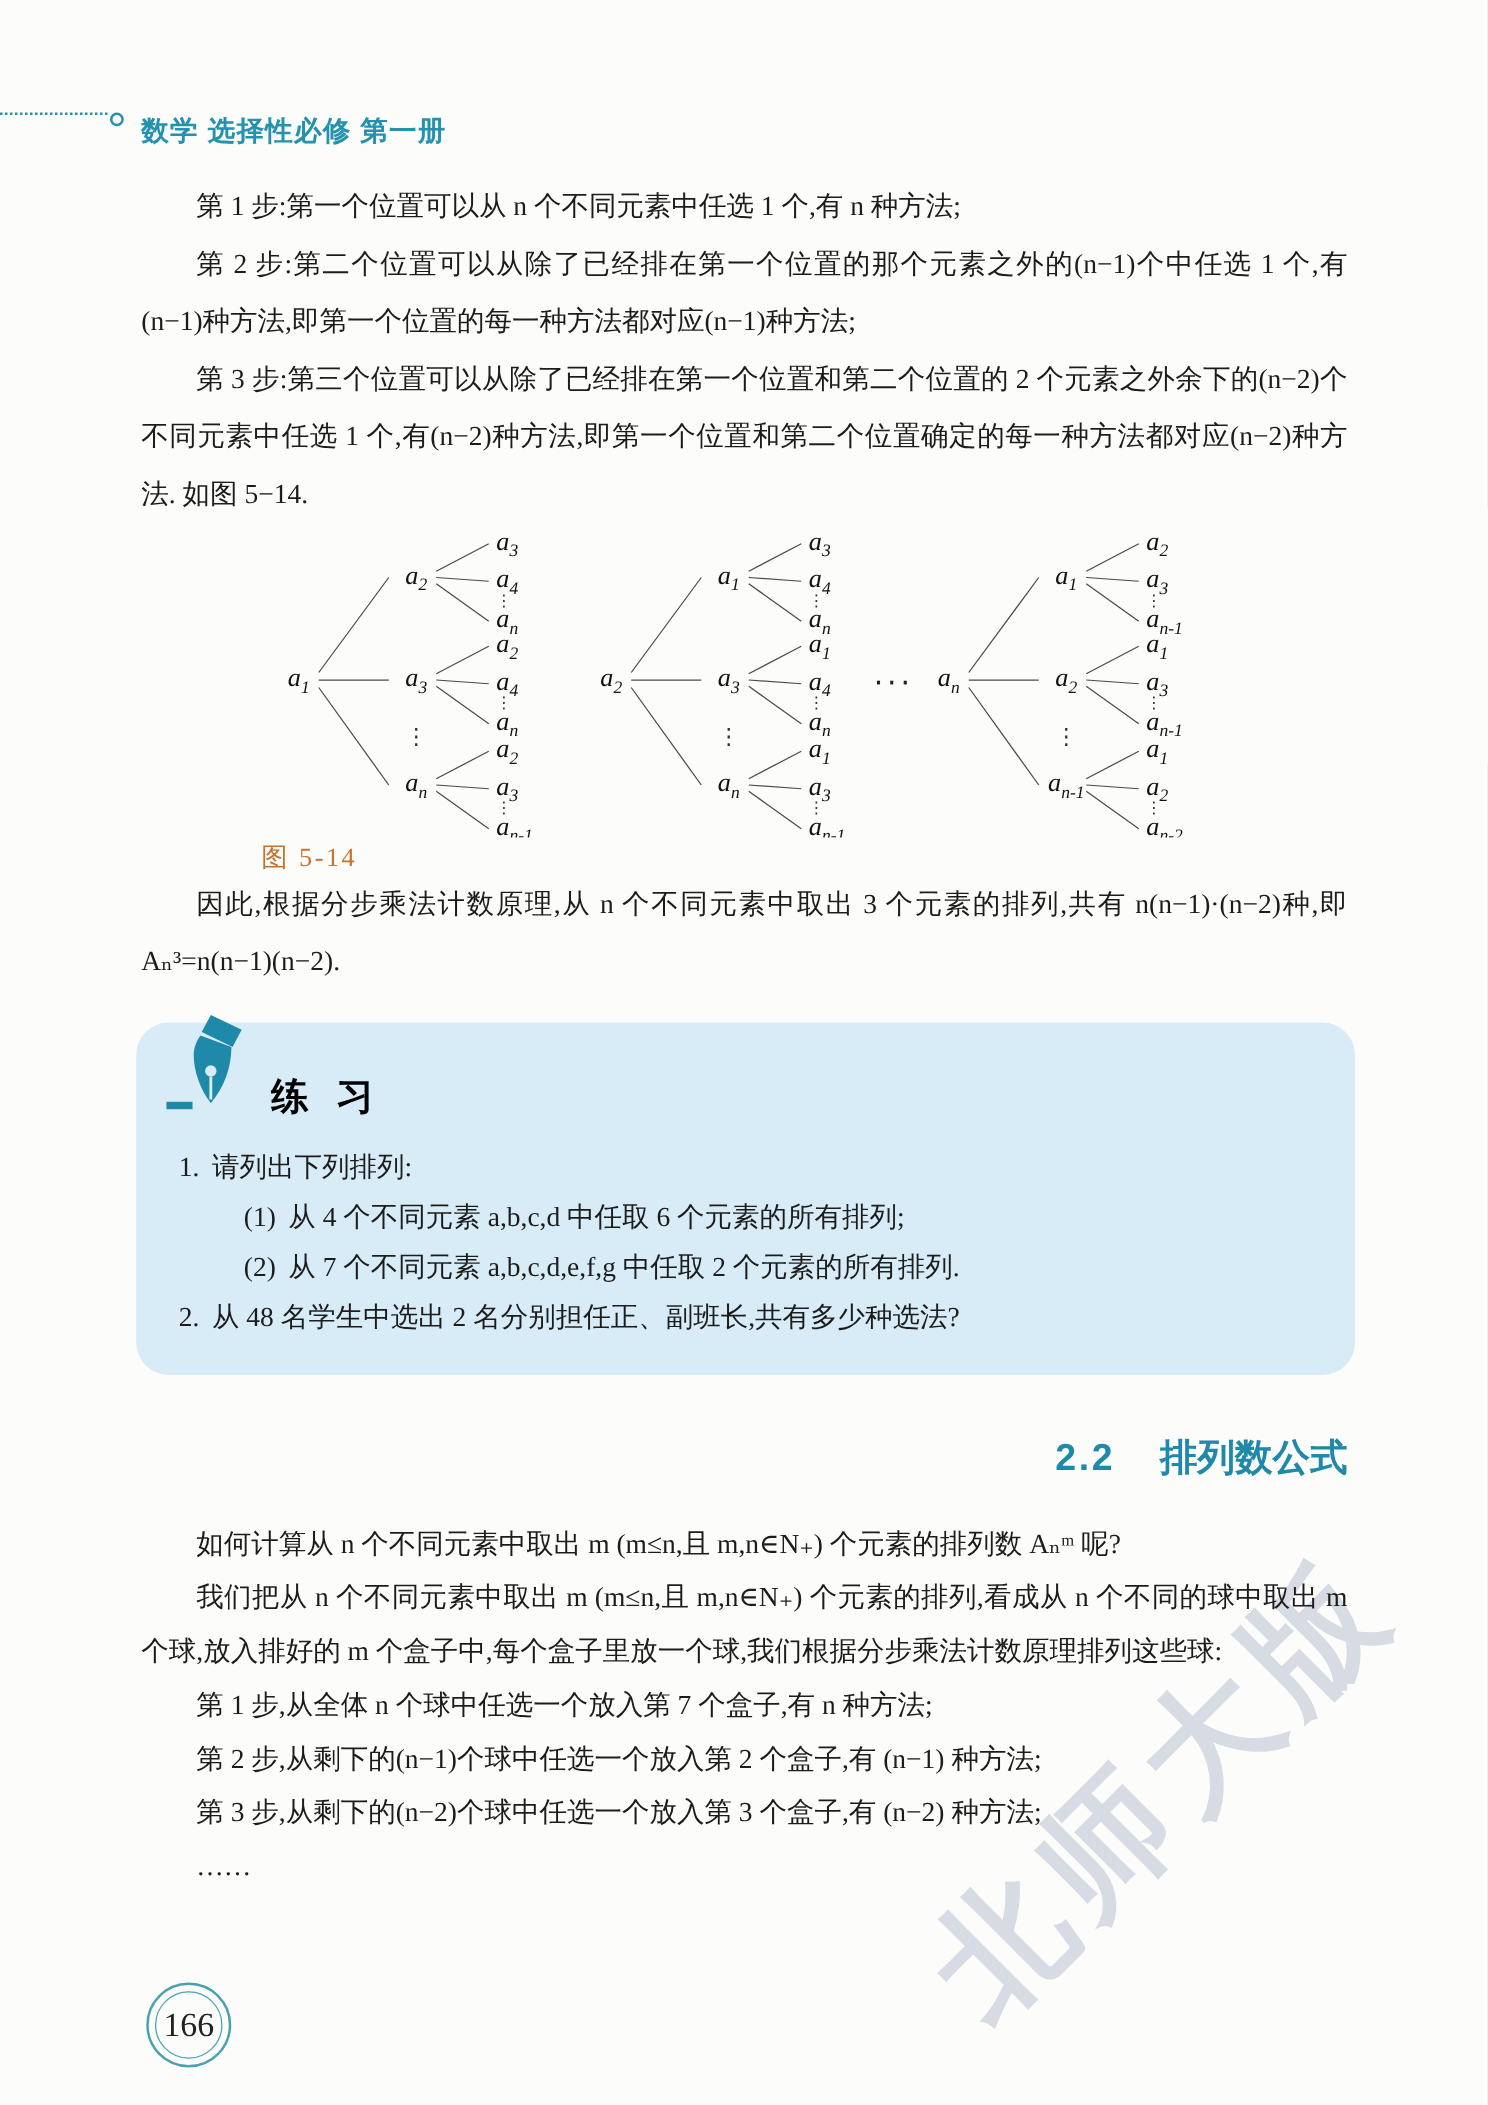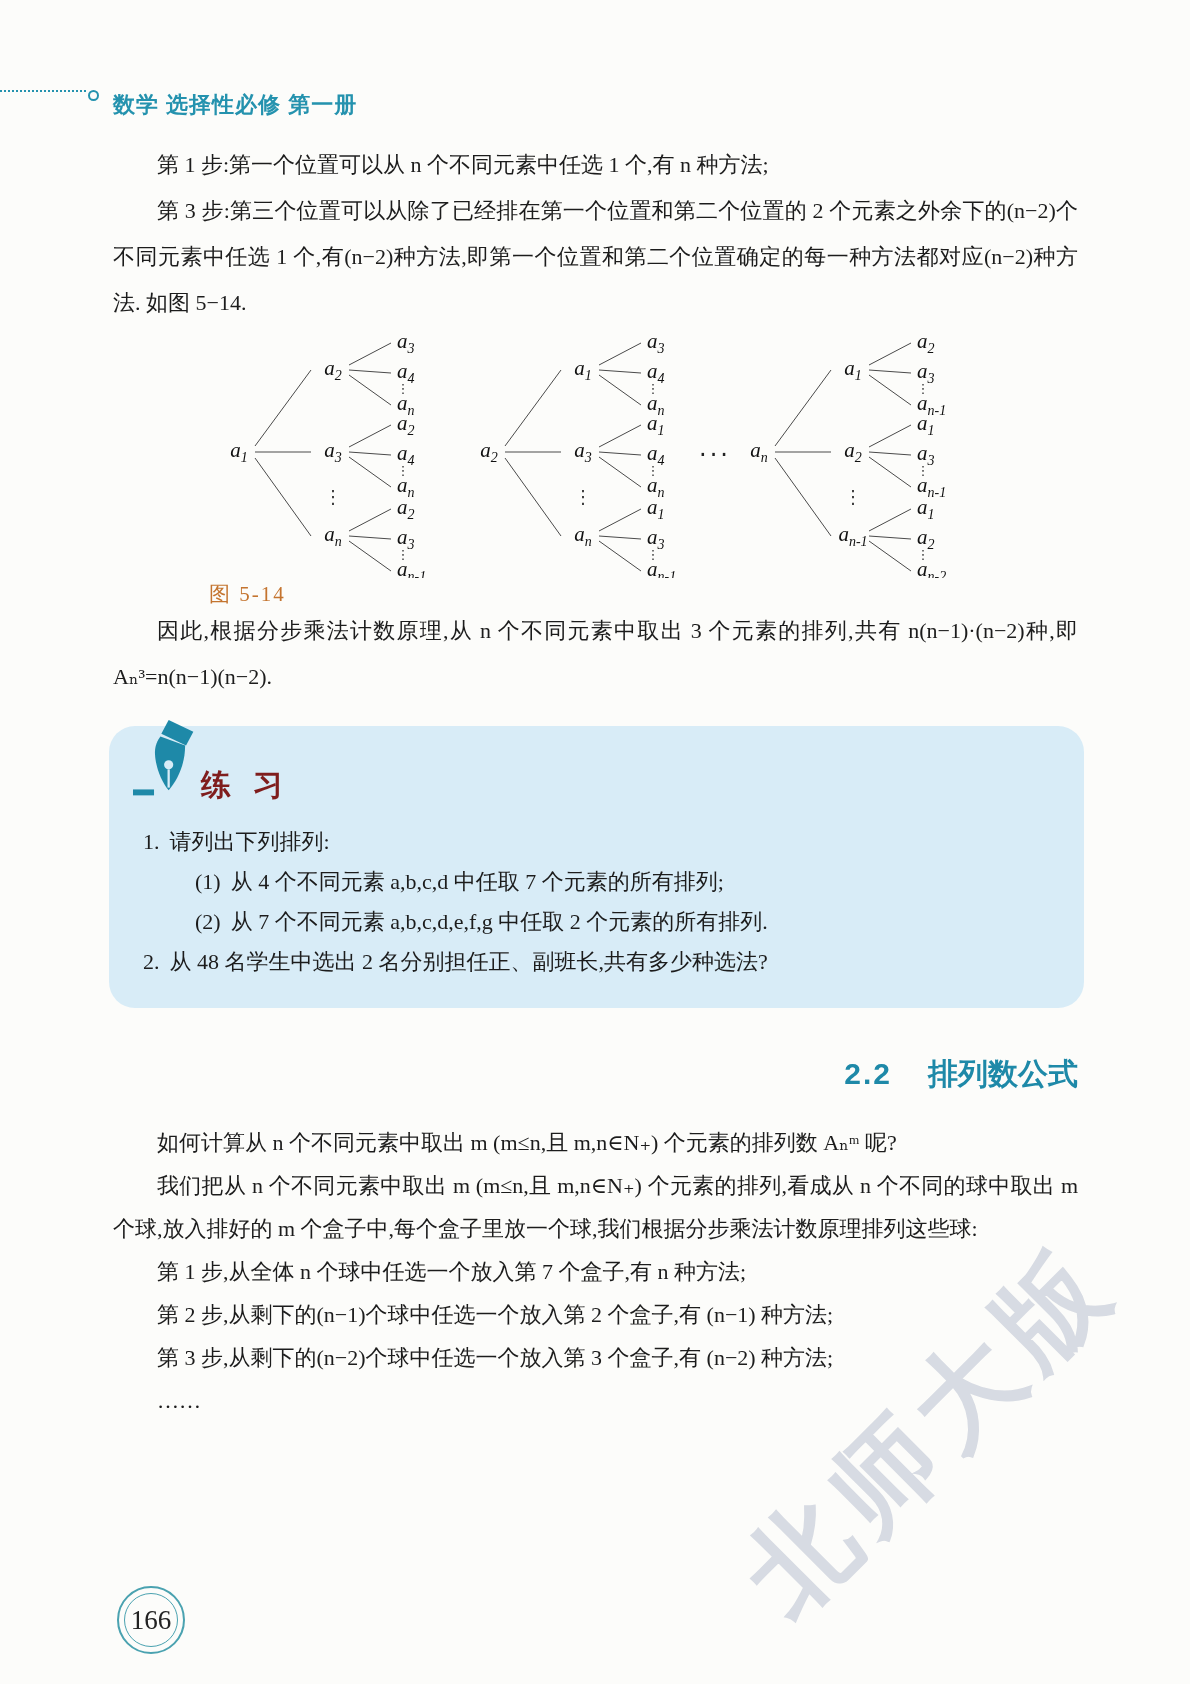--- a/index.html
+++ b/index.html
@@ -27,22 +27,22 @@
   
   .figure{width:790px;margin:4px 0 0 96px;}
   .figure svg{display:block;}
   .fig-caption{margin-top:2px;text-align:left;font-size:21px;color:#c4742f;letter-spacing:2px;}
 
   
   .practice{position:relative;margin-top:26px;margin-left:-4px;margin-right:-6px;
     background:#d8ecf7;border-radius:26px;padding:16px 34px 26px 24px;}
   .practice-header{display:flex;align-items:flex-end;height:66px;margin-bottom:14px;}
   .pen-icon{width:64px;height:92px;margin-top:-34px;flex:0 0 auto;}
-  .practice-title{margin-left:4px;margin-bottom:2px;font-family:Liberation Mono, monospace;
-    font-weight:bold;font-size:30px;color:#7f1d1d;letter-spacing:22px;}
+  .practice-title{margin-left:20px;margin-bottom:2px;font-family:Liberation Mono, monospace;
+    font-weight:bold;font-size:30px;color:#000000;letter-spacing:22px;}
   .p-item{display:flex;font-size:22px;line-height:40px;}
   .p-item .p-label{flex:0 0 auto;margin-right:10px;}
   .p-item.lvl1{padding-left:10px;}
   .p-item.lvl2{padding-left:62px;}
 
   
   .section-h{margin-top:46px;padding-left:44px;font-family:"Liberation Sans","DejaVu Sans",sans-serif;
     font-weight:bold;font-size:30px;color:#1e89a8;text-align:right;}
   .section-h .num{margin-right:36px;letter-spacing:2px;}
   .bodytext{margin-top:26px;}
@@ -71,20 +71,21 @@
   <div class="header">
     <div class="dotline"></div>
     <div class="dotcircle"></div>
     <div class="booklet">数学 选择性必修 第一册</div>
   </div>
 
   <div class="content">
 
     <div>
         <p class="para">第 1 步:第一个位置可以从 n 个不同元素中任选 1 个,有 n 种方法;</p>
+        <p class="para">第 2 步:第二个位置可以从除了已经排在第一个位置的那个元素之外的(n−1)个中任选 1 个,有(n−1)种方法,即第一个位置的每一种方法都对应(n−1)种方法;</p>
         <p class="para">第 3 步:第三个位置可以从除了已经排在第一个位置和第二个位置的 2 个元素之外余下的(n−2)个不同元素中任选 1 个,有(n−2)种方法,即第一个位置和第二个位置确定的每一种方法都对应(n−2)种方法. 如图 5−14.</p>
       </div>
 
     <div class="figure">
       <svg id="tree-svg" width="790" height="248">
           <text x="30" y="122" text-anchor="middle" dominant-baseline="middle" font-size="21" font-style="italic" font-family="&quot;Liberation Serif&quot;,&quot;DejaVu Serif&quot;,serif" fill="#111">a<tspan dy="7" font-size="14">1</tspan></text>
           <text x="124" y="168" text-anchor="middle" dominant-baseline="middle" font-size="18" font-family="&quot;DejaVu Sans&quot;,sans-serif" fill="#333">⋮</text>
           <line x1="46" y1="116" x2="102" y2="40" stroke="#4a4a4a" stroke-width="1"></line>
           <text x="124" y="40" text-anchor="middle" dominant-baseline="middle" font-size="21" font-style="italic" font-family="&quot;Liberation Serif&quot;,&quot;DejaVu Serif&quot;,serif" fill="#111">a<tspan dy="7" font-size="14">2</tspan></text>
           <text x="194" y="59" text-anchor="middle" dominant-baseline="middle" font-size="13" font-family="&quot;DejaVu Sans&quot;,sans-serif" fill="#333">⋮</text>
@@ -190,21 +191,21 @@
         </svg>
         <span class="practice-title">练习</span>
       </div>
       <div>
           <div class="p-item lvl1">
             <span class="p-label">1.</span>
             <span class="p-text">请列出下列排列:</span>
           </div>
           <div class="p-item lvl2">
             <span class="p-label">(1)</span>
-            <span class="p-text">从 4 个不同元素 a,b,c,d 中任取 7 个元素的所有排列;</span>
+            <span class="p-text">从 4 个不同元素 a,b,c,d 中任取 6 个元素的所有排列;</span>
           </div>
           <div class="p-item lvl2">
             <span class="p-label">(2)</span>
             <span class="p-text">从 7 个不同元素 a,b,c,d,e,f,g 中任取 2 个元素的所有排列.</span>
           </div>
           <div class="p-item lvl1">
             <span class="p-label">2.</span>
             <span class="p-text">从 48 名学生中选出 2 名分别担任正、副班长,共有多少种选法?</span>
           </div>
         </div>

